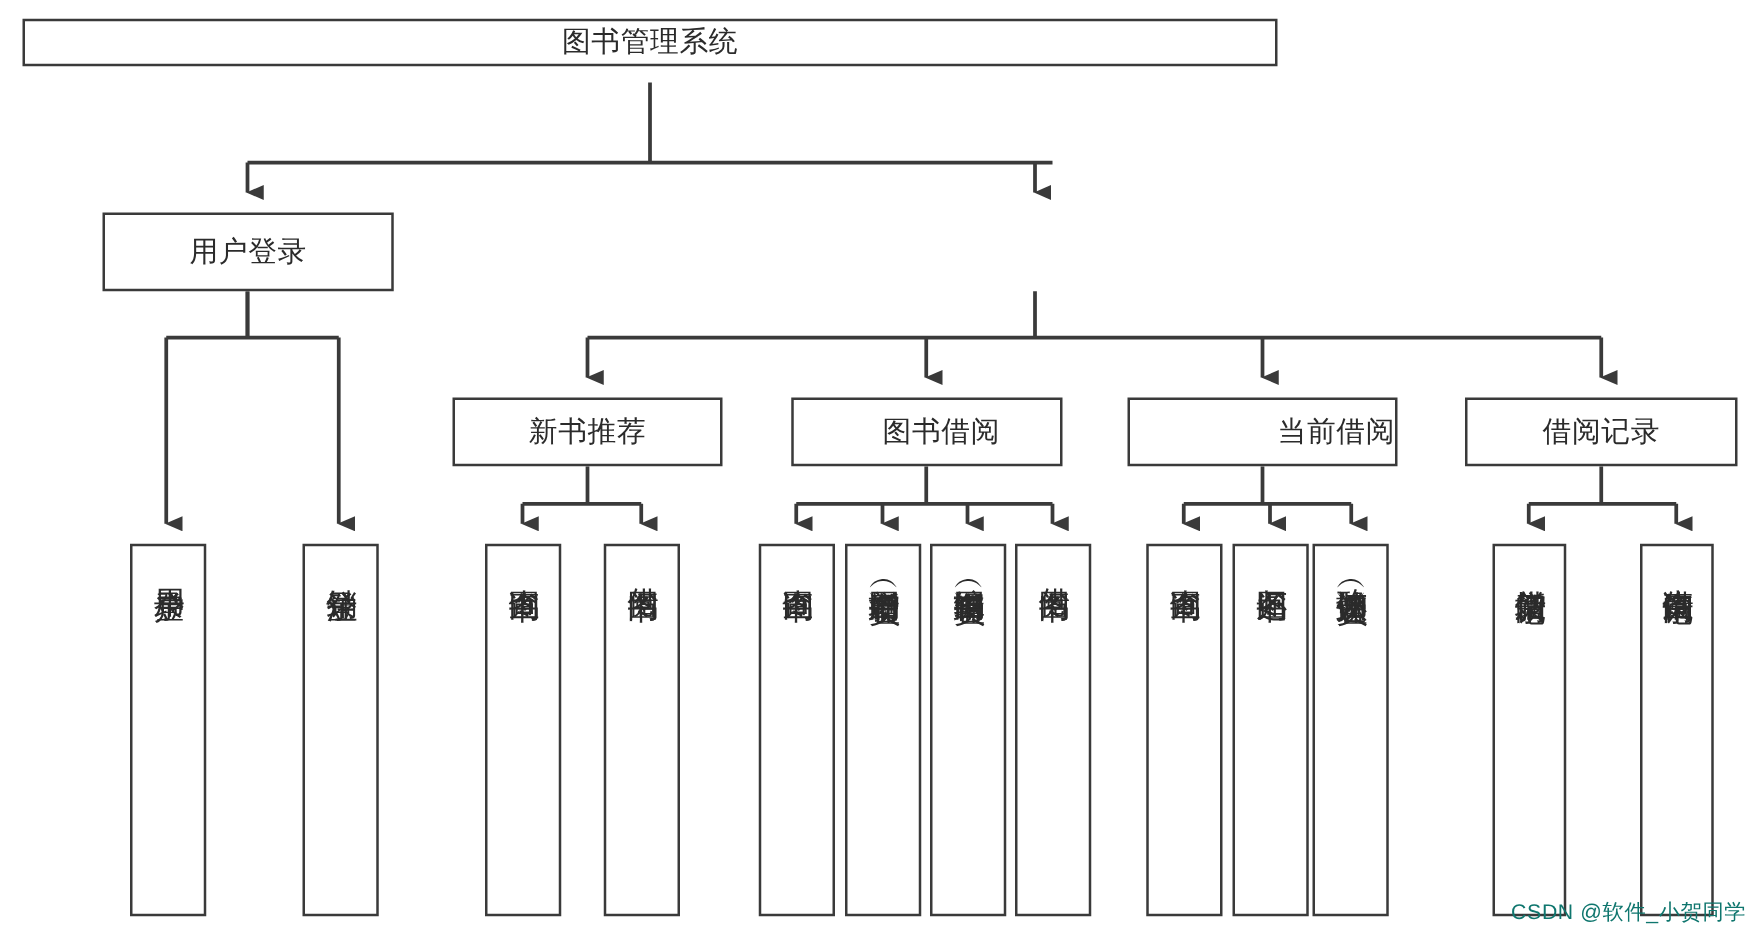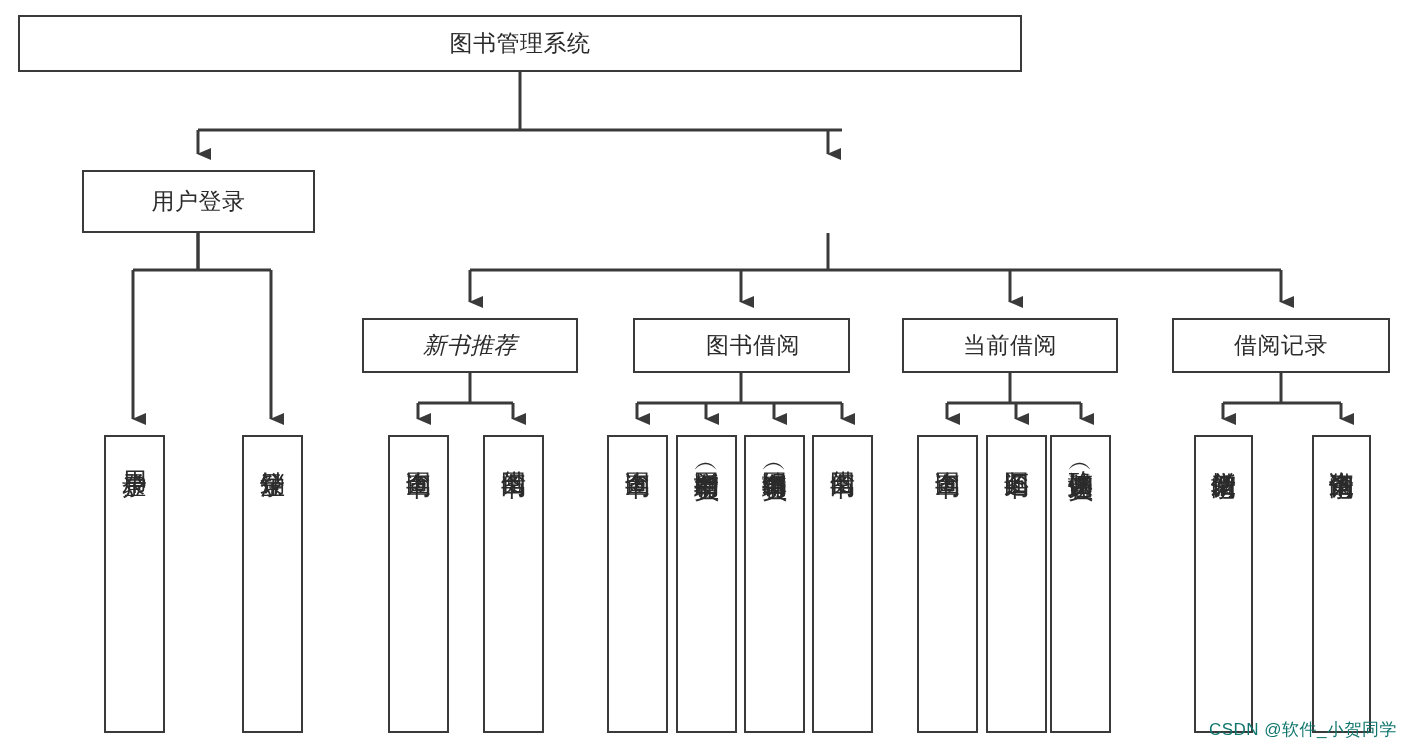--- a/index.html
+++ b/index.html
@@ -124,38 +124,38 @@
       <path d="M 1016 403 L 1016 419" marker-end="url(#arrow)"></path>
       <path d="M 1081 403 L 1081 419" marker-end="url(#arrow)"></path>
 
       <path d="M 1281 373 L 1281 403"></path>
       <path d="M 1223 403 L 1341 403"></path>
       <path d="M 1223 403 L 1223 419" marker-end="url(#arrow)"></path>
       <path d="M 1341 403 L 1341 419" marker-end="url(#arrow)"></path>
     </g>
   </svg>
 
-  <div class="node root horiz" style="left:18px; top:15px; width:1004px; height:57px;">
+  <div class="node root horiz" style="left:18px; top:15px; width:1004px; height:38px;">
     <span class="label">图书管理系统</span>
   </div>
 
   <div class="node horiz" style="left:82px; top:170px; width:233px; height:63px;">
     <span class="label">用户登录</span>
   </div>
 
 
-  <div class="node horiz" style="left:362px; top:318px; width:216px; height:55px;font-style:italic;">
+  <div class="node horiz" style="left:362px; top:318px; width:216px; height:55px;">
     <span class="label">新书推荐</span>
   </div>
 
   <div class="node horiz" style="left:633px; top:318px; width:217px; height:55px;padding-left:23px;">
     <span class="label">图书借阅</span>
   </div>
 
-  <div class="node horiz" style="left:902px; top:318px; width:216px; height:55px;">
+  <div class="node horiz" style="left:902px; top:318px; width:216px; height:55px;justify-content:flex-end;">
     <span class="label">当前借阅</span>
   </div>
 
   <div class="node horiz" style="left:1172px; top:318px; width:218px; height:55px;">
     <span class="label">借阅记录</span>
   </div>
 
   <div class="node vert" style="left:104px; top:435px; width:61px; height:298px;">
     <span class="label">用户登录</span>
   </div>

